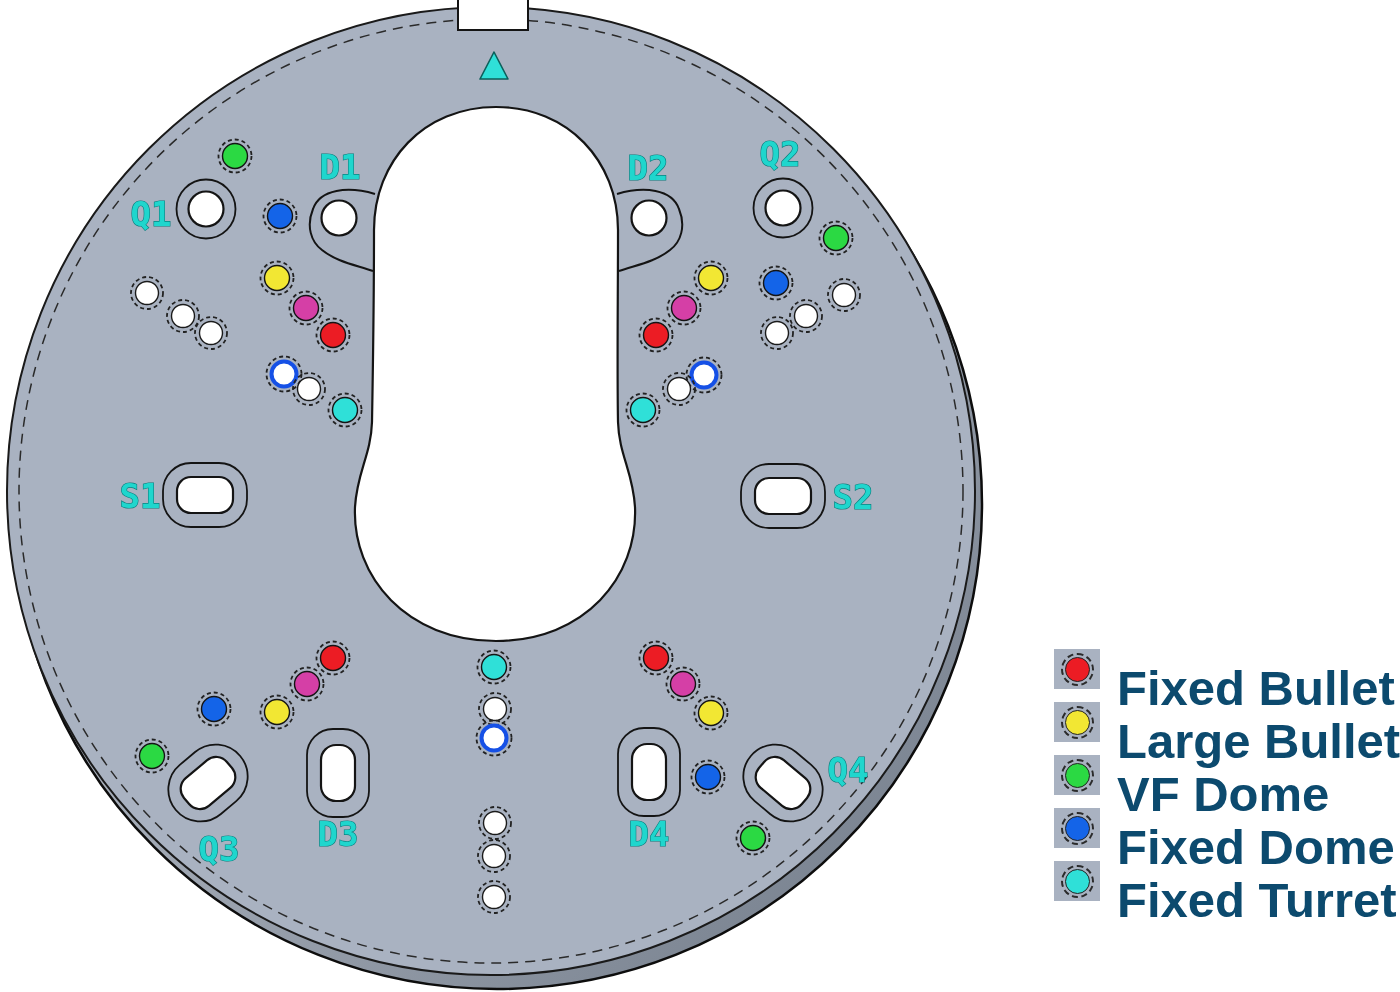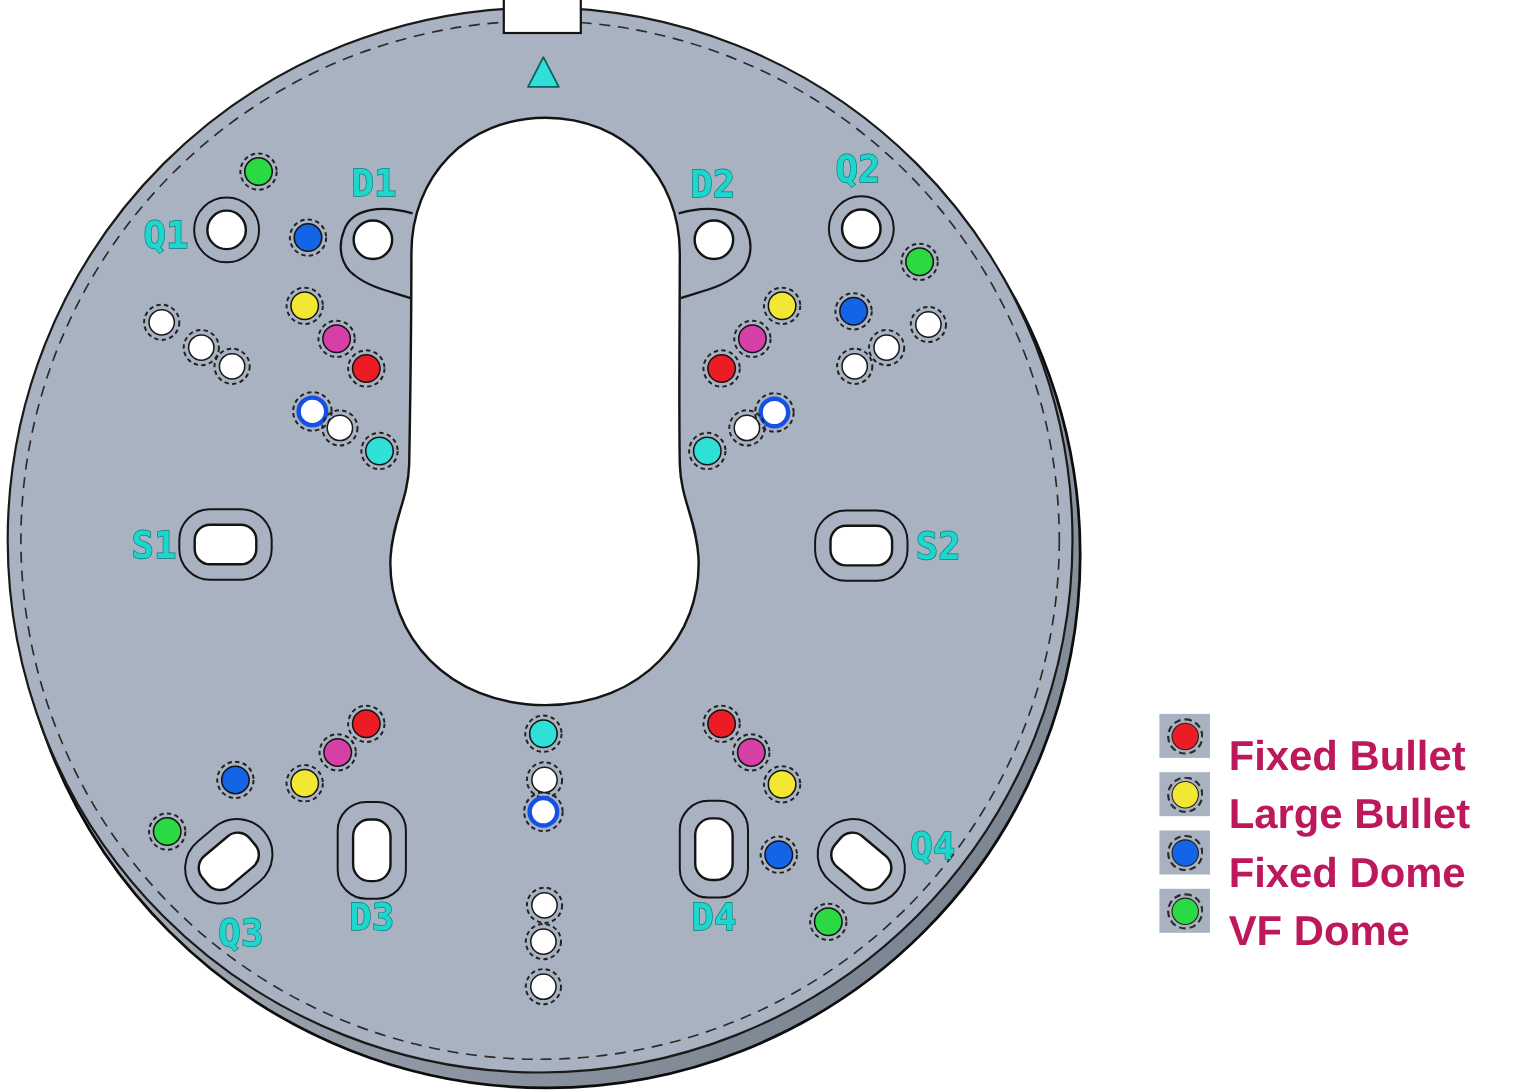--- a/index.html
+++ b/index.html
@@ -6,21 +6,21 @@
   .stage { position:relative; width:1400px; height:992px; background:#ffffff; overflow:hidden;
            font-family:"Liberation Sans", sans-serif; }
   #plate-svg { position:absolute; left:0; top:0; }
   .plabel { font-family:"DejaVu Sans Mono", monospace; font-weight:bold; font-size:34px;
             paint-order:stroke; }
   .legend { position:absolute; left:1054px; top:644px; display:flex; flex-direction:column; gap:3px; }
   .lrow { height:50px; display:flex; align-items:center; gap:17px; }
   .sw { width:46px; height:40px; display:flex; align-items:center; justify-content:center; flex:0 0 46px; }
   .ring { border:2px dashed #2b2b2b; border-radius:50%; padding:2px; display:flex; }
   .dot { width:25px; height:25px; border-radius:50%; border:1.5px solid #222; box-sizing:border-box; }
-  .ltext { font-size:38px; line-height:50px; font-weight:600; color:#be185d; white-space:nowrap;margin-top:37px; }
+  .ltext { font-size:49px; line-height:50px; font-weight:600; color:#0c4a6e; white-space:nowrap;margin-top:37px; }
 </style>
 </head>
 <body>
 
 <div class="stage">
 
   <svg id="plate-svg" width="1400" height="992" viewBox="0 0 1400 992">
     <defs>
       <linearGradient id="edgeG" x1="0" y1="0" x2="1" y2="1">
         <stop id="edgeStopA" offset="0" stop-color="#d3d8e1"></stop>
@@ -271,27 +271,35 @@
       <span class="sw" style="background: rgb(169, 178, 193);">
           <span class="ring">
             <span class="dot" style="background: rgb(242, 231, 51);"></span>
           </span>
         </span>
       <span class="ltext">Large Bullet</span>
     </div>
     <div class="lrow">
       <span class="sw" style="background: rgb(169, 178, 193);">
           <span class="ring">
+            <span class="dot" style="background: rgb(43, 217, 67);"></span>
+          </span>
+        </span>
+      <span class="ltext">VF Dome</span>
+    </div>
+    <div class="lrow">
+      <span class="sw" style="background: rgb(169, 178, 193);">
+          <span class="ring">
             <span class="dot" style="background: rgb(20, 100, 232);"></span>
           </span>
         </span>
       <span class="ltext">Fixed Dome</span>
     </div>
     <div class="lrow">
       <span class="sw" style="background: rgb(169, 178, 193);">
           <span class="ring">
-            <span class="dot" style="background: rgb(43, 217, 67);"></span>
-          </span>
-        </span>
-      <span class="ltext">VF Dome</span>
+            <span class="dot" style="background: rgb(47, 224, 216);"></span>
+          </span>
+        </span>
+      <span class="ltext">Fixed Turret</span>
     </div>
   </div>
 </div>
 
 </body></html>

